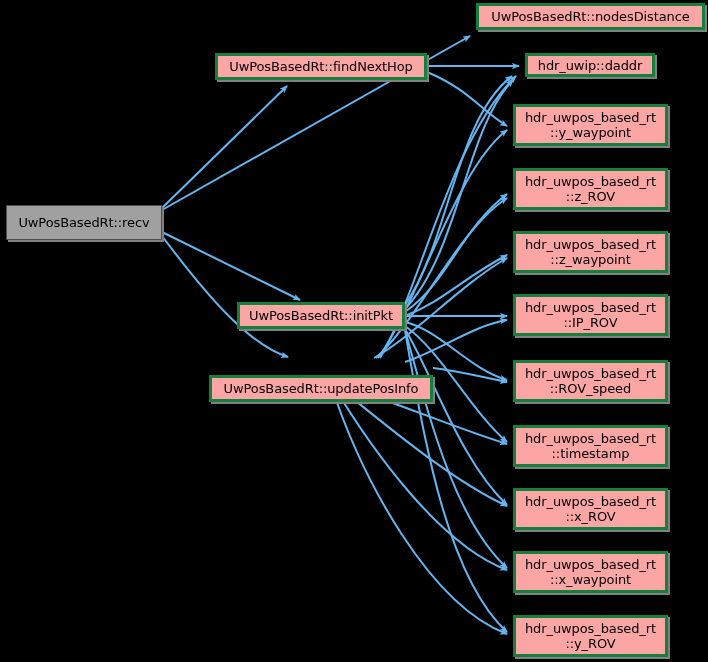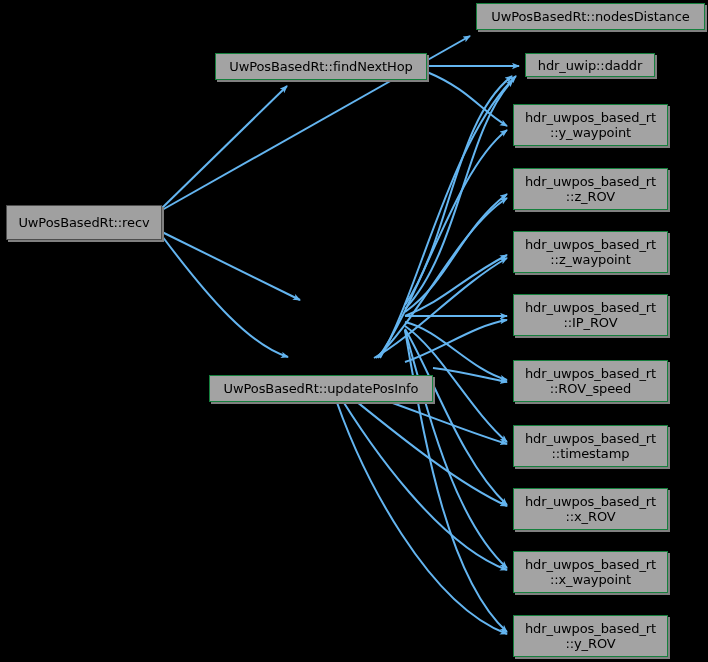--- a/index.html
+++ b/index.html
@@ -19,22 +19,22 @@
   #edge-layer {
     position: absolute;
     left: 0; top: 0;
     width: 708px;
     height: 662px;
     pointer-events: none;
   }
   .node {
     position: absolute;
     box-sizing: border-box;
-    background: #a3a3a3;
-    border: 1px solid #15803d;
+    background: #fca5a5;
+    border: 3px solid #15803d;
     box-shadow: 2px 2px 0 0 #808080;
     display: flex;
     align-items: center;
     justify-content: center;
     text-align: center;
     color: #000000;
     font-size: 13px;
     line-height: 15px;
     letter-spacing: -0.1px;
     white-space: pre-line;
@@ -83,20 +83,21 @@
         <path d="M405,362 C440,350 475,325 507,320" fill="none" stroke="#64b5f0" stroke-width="2" marker-end="url(#arrowhead)"></path>
         <path d="M433,368 C465,372 485,378 507,382" fill="none" stroke="#64b5f0" stroke-width="2" marker-end="url(#arrowhead)"></path>
         <path d="M340,385 C390,400 455,428 507,444" fill="none" stroke="#64b5f0" stroke-width="2" marker-end="url(#arrowhead)"></path>
         <path d="M336,385 C380,420 450,480 507,506" fill="none" stroke="#64b5f0" stroke-width="2" marker-end="url(#arrowhead)"></path>
         <path d="M333,385 C372,450 440,545 507,570" fill="none" stroke="#64b5f0" stroke-width="2" marker-end="url(#arrowhead)"></path>
         <path d="M331,385 C362,480 430,605 507,634" fill="none" stroke="#64b5f0" stroke-width="2" marker-end="url(#arrowhead)"></path>
       </g>
   </svg>
 <div class="node current" style="left: 6px; top: 205px; width: 156px; height: 35px;"><span class="node-label">UwPosBasedRt::recv</span></div>
     <div class="node" style="left: 215px; top: 53px; width: 212px; height: 27px; justify-content: flex-end;"><span class="node-label">UwPosBasedRt::findNextHop</span></div>
+    <div class="node" style="left: 237px; top: 302px; width: 168px; height: 27px;"><span class="node-label">UwPosBasedRt::initPkt</span></div>
     <div class="node" style="left: 209px; top: 358px; width: 224px; height: 27px; margin-top: 17px;"><span class="node-label">UwPosBasedRt::updatePosInfo</span></div>
     <div class="node" style="left: 476px; top: 3px; width: 229px; height: 27px;"><span class="node-label">UwPosBasedRt::nodesDistance</span></div>
     <div class="node" style="left: 525px; top: 53px; width: 130px; height: 24px;"><span class="node-label">hdr_uwip::daddr</span></div>
     <div class="node" style="left: 513px; top: 104px; width: 155px; height: 42px;"><span class="node-label">hdr_uwpos_based_rt
 ::y_waypoint</span></div>
     <div class="node" style="left: 513px; top: 168px; width: 155px; height: 42px;"><span class="node-label">hdr_uwpos_based_rt
 ::z_ROV</span></div>
     <div class="node" style="left: 513px; top: 231px; width: 155px; height: 42px;"><span class="node-label">hdr_uwpos_based_rt
 ::z_waypoint</span></div>
     <div class="node" style="left: 513px; top: 294px; width: 155px; height: 42px;"><span class="node-label">hdr_uwpos_based_rt

